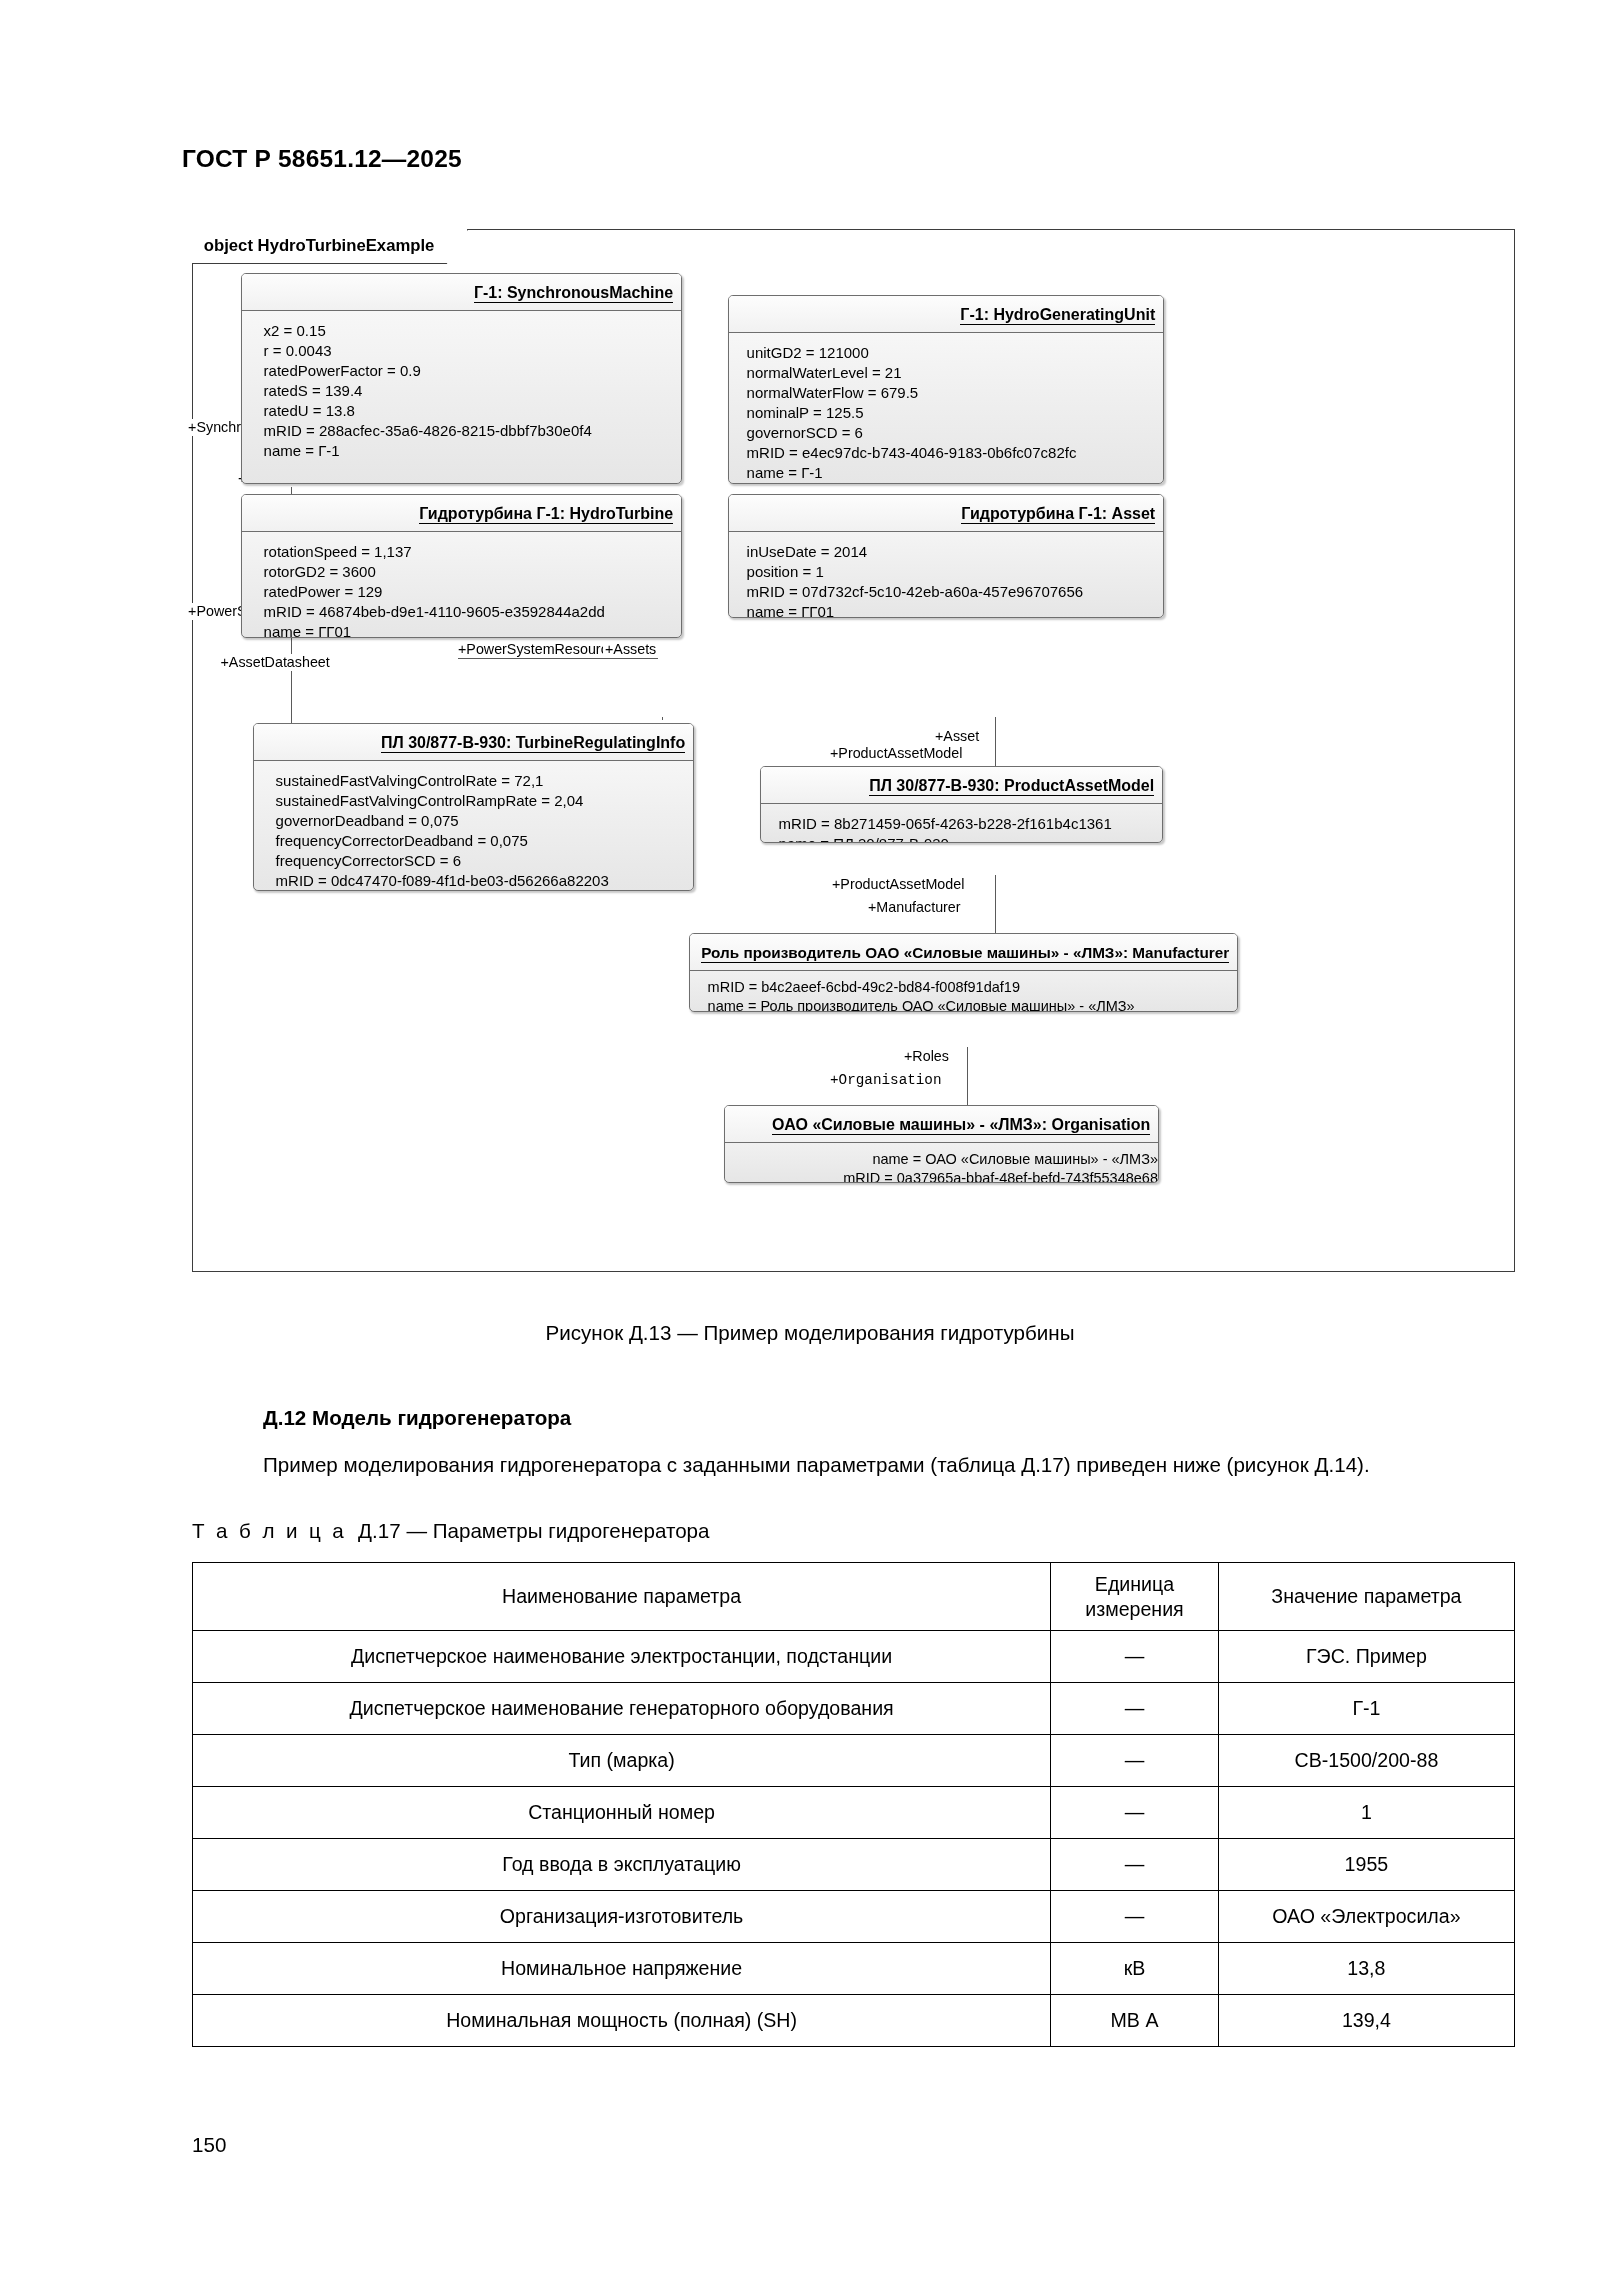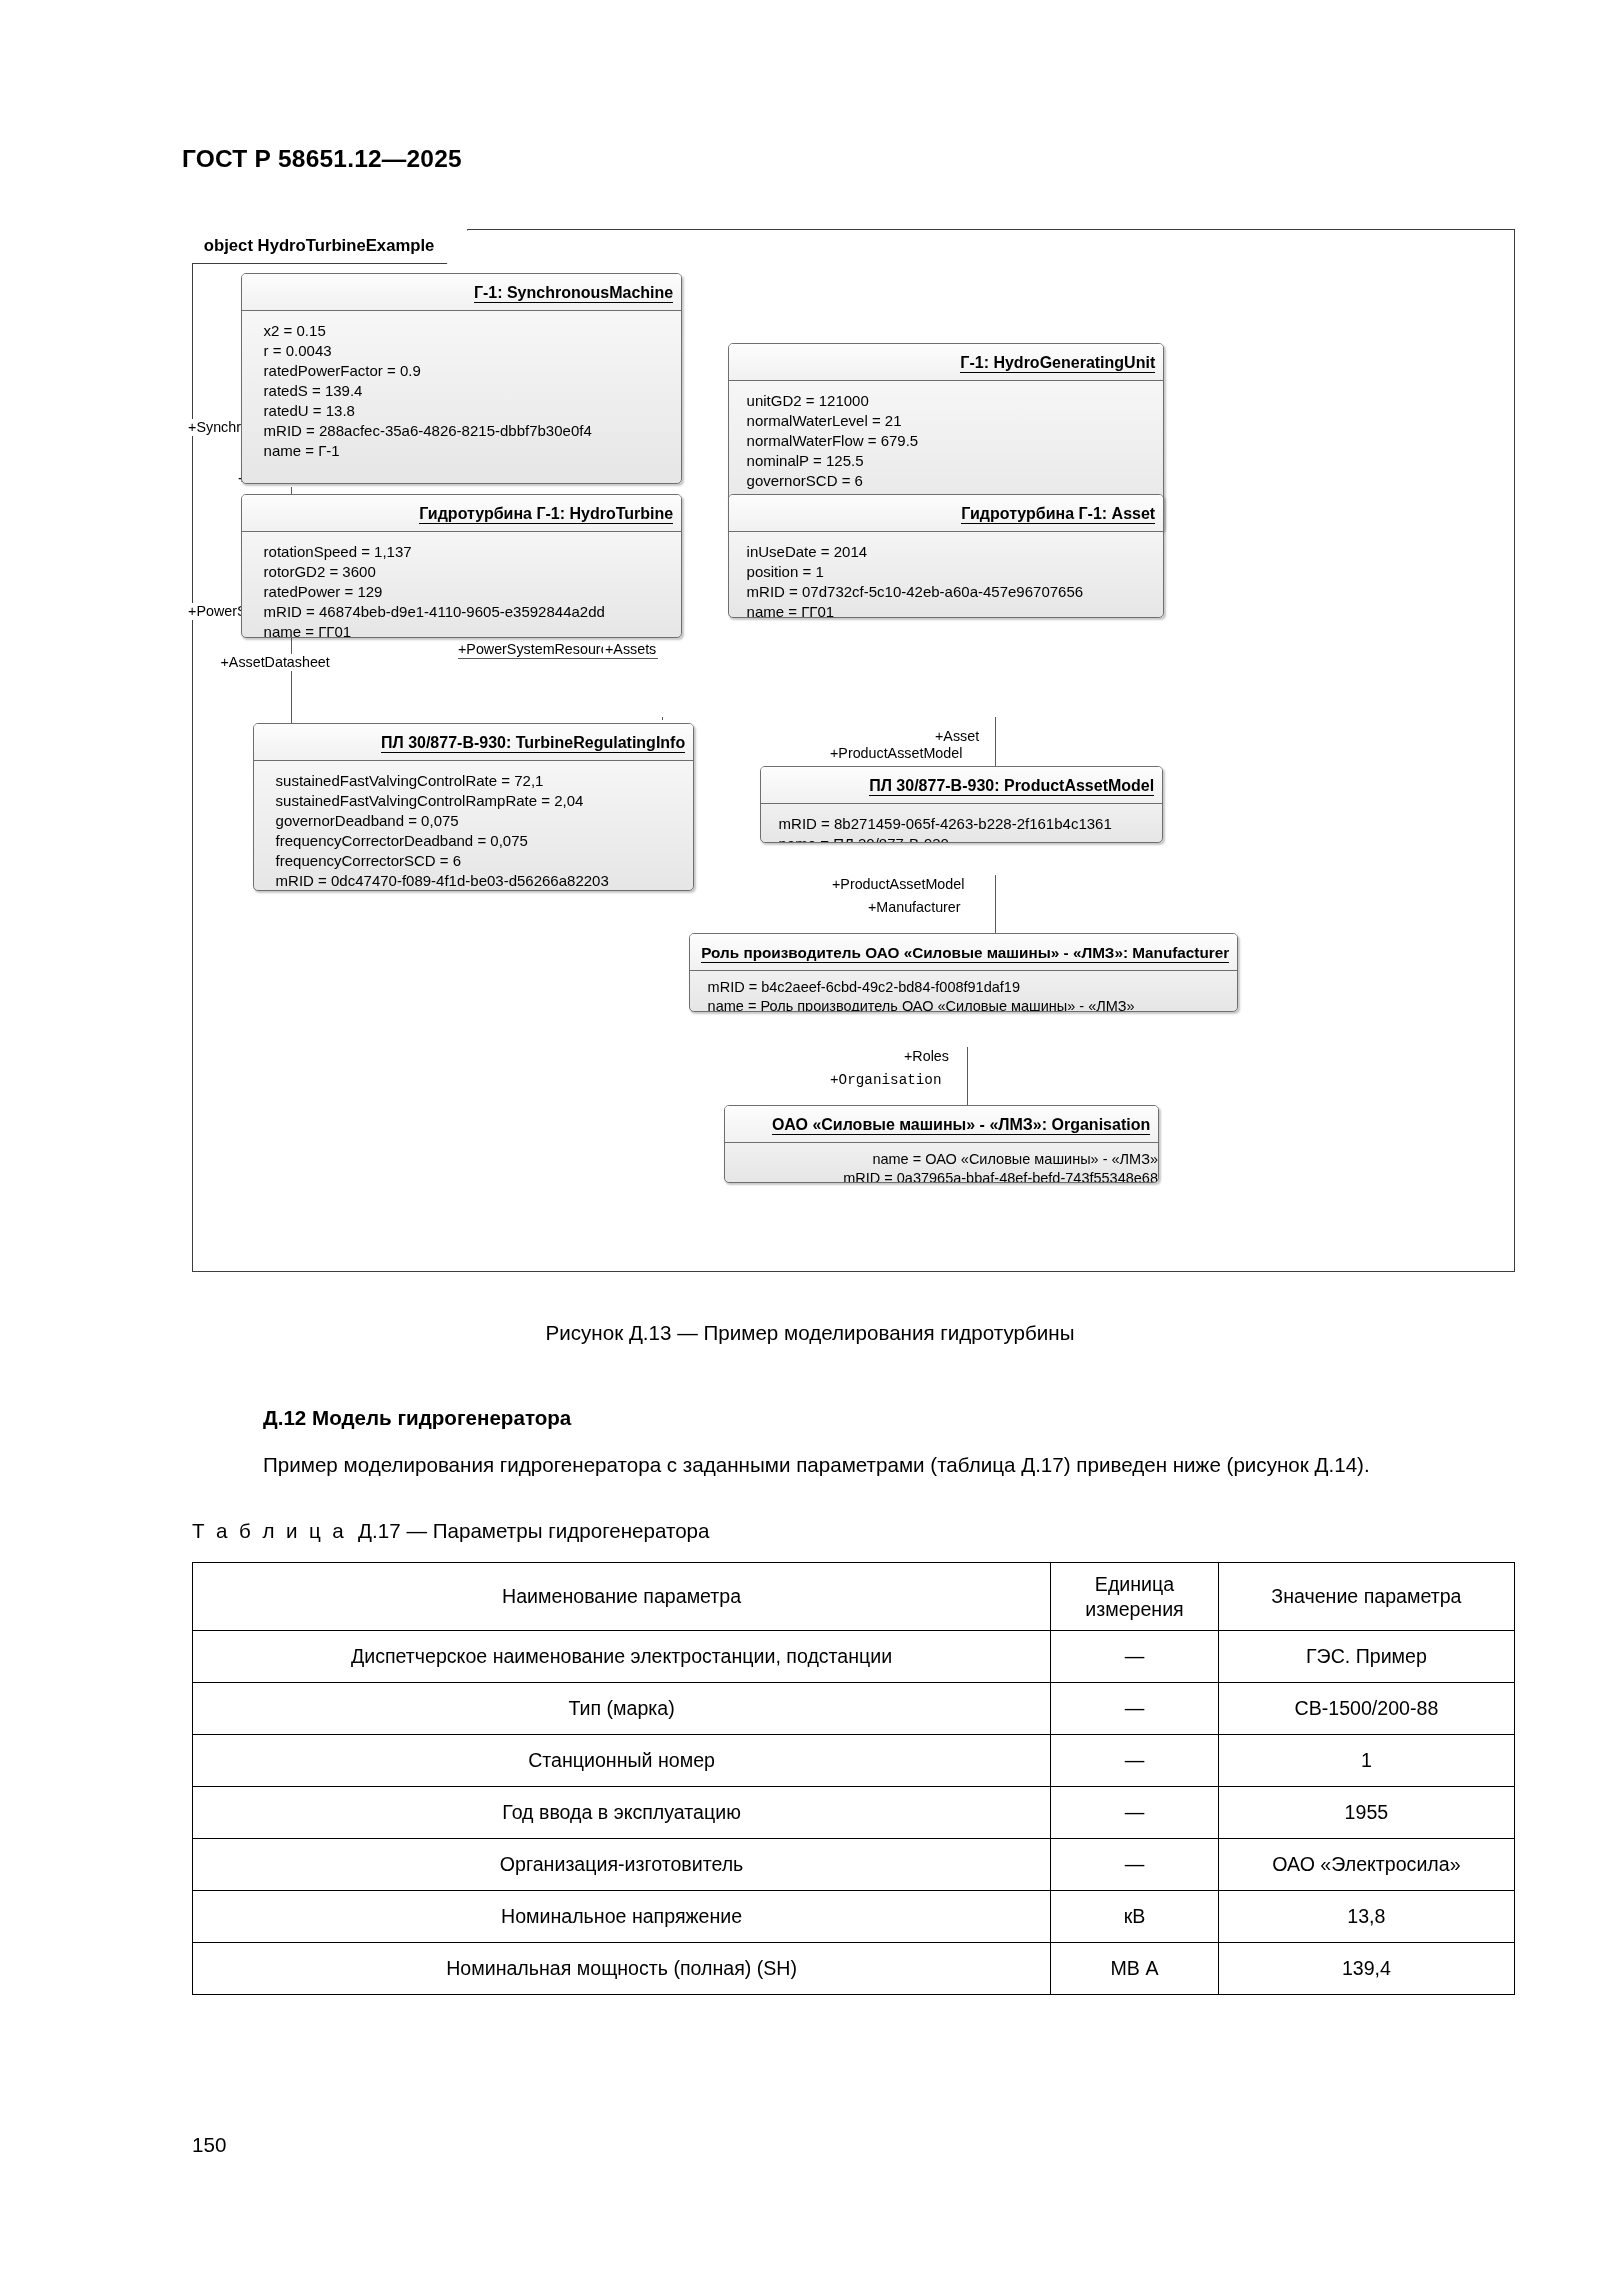--- a/index.html
+++ b/index.html
@@ -228,21 +228,21 @@
       <div>x2 = 0.15</div>
       <div>r = 0.0043</div>
       <div>ratedPowerFactor = 0.9</div>
       <div>ratedS = 139.4</div>
       <div>ratedU = 13.8</div>
       <div>mRID = 288acfec-35a6-4826-8215-dbbf7b30e0f4</div>
       <div>name = Г-1</div>
     </div>
   </div>
 
-  <div class="uml-box" style="left:535px; top:65px; width:436px; height:189px;margin-top:48px;">
+  <div class="uml-box" style="left:535px; top:65px; width:436px; height:189px;">
     <div class="uml-title">
       <span>Г-1: HydroGeneratingUnit</span>
     </div>
     <div class="uml-attrs" style="padding-left:17.6px;">
       <div>unitGD2 = 121000</div>
       <div>normalWaterLevel = 21</div>
       <div>normalWaterFlow = 679.5</div>
       <div>nominalP = 125.5</div>
       <div>governorSCD = 6</div>
       <div>mRID = e4ec97dc-b743-4046-9183-0b6fc07c82fc</div>
@@ -343,20 +343,25 @@
       <th class="col-value">Значение параметра</th>
     </tr>
   </thead>
   <tbody>
     <tr>
       <td class="c-name">Диспетчерское наименование электростанции, подстанции</td>
       <td class="c-unit">—</td>
       <td class="c-value">ГЭС. Пример</td>
     </tr>
     <tr>
+      <td class="c-name">Диспетчерское наименование генераторного оборудования</td>
+      <td class="c-unit">—</td>
+      <td class="c-value">Г-1</td>
+    </tr>
+    <tr>
       <td class="c-name">Тип (марка)</td>
       <td class="c-unit">—</td>
       <td class="c-value">СВ-1500/200-88</td>
     </tr>
     <tr>
       <td class="c-name">Станционный номер</td>
       <td class="c-unit">—</td>
       <td class="c-value">1</td>
     </tr>
     <tr>

